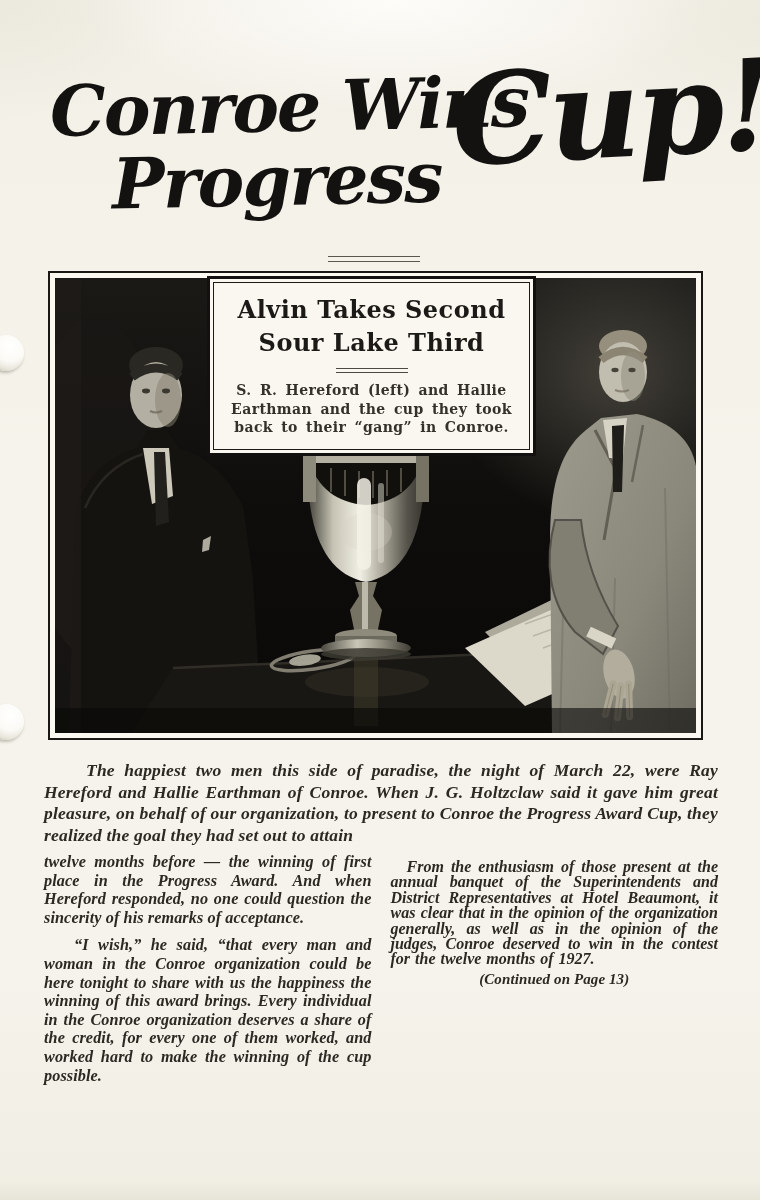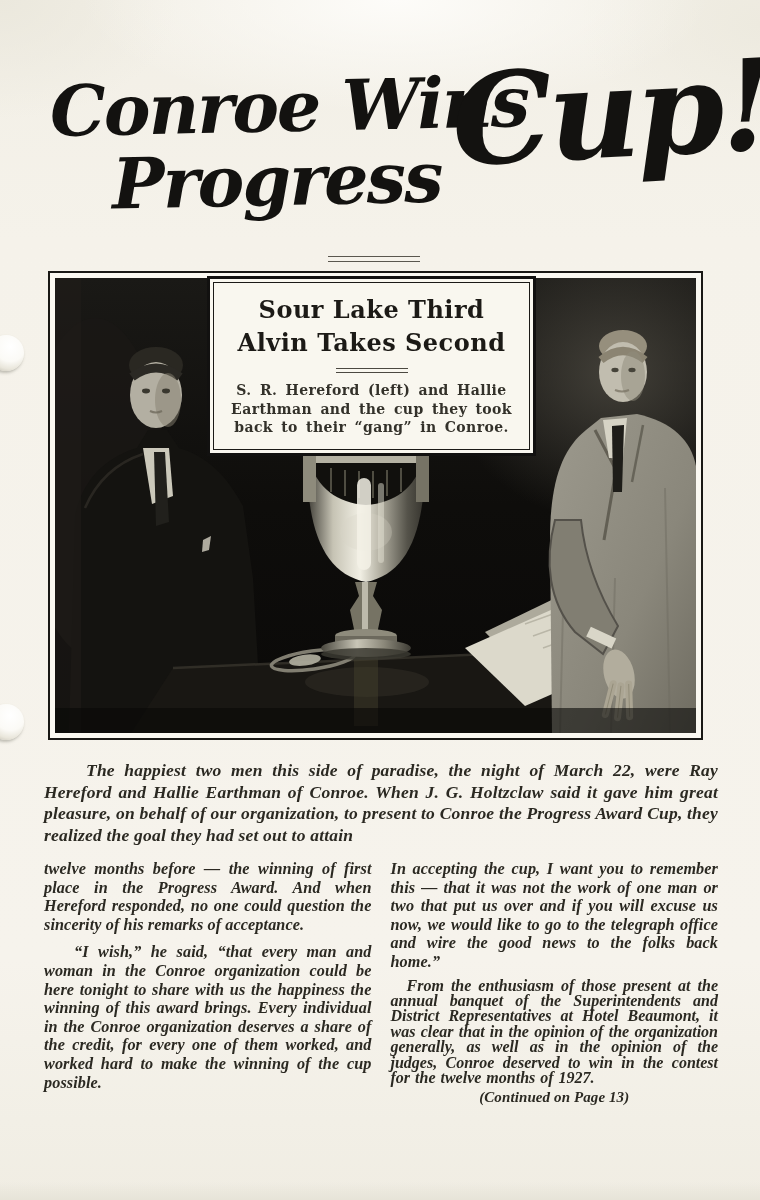--- a/index.html
+++ b/index.html
@@ -46,21 +46,21 @@
   .caption-title{font-family:"DejaVu Serif",serif;font-weight:bold;color:#1c1a16;
     font-size:24px;line-height:33px;text-align:center;letter-spacing:0.5px;}
   .double-rule{width:72px;height:3px;margin:9px auto 8px;border-top:1px solid #4c4941;border-bottom:1px solid #4c4941;}
   .caption-text{font-family:"DejaVu Serif",serif;font-weight:bold;color:#33312a;
     font-size:14px;line-height:18.5px;text-align:center;letter-spacing:0.4px;word-spacing:3px;padding:0 4px;}
 
   
   .article{position:absolute;left:44px;top:760px;width:674px;z-index:2;color:#2b2922;}
   .article p{margin:0;font-style:italic;}
   .intro{font-size:17.5px;line-height:21.5px;font-weight:bold;text-align:justify;text-indent:42px;letter-spacing:0.2px;}
-  .cols{display:flex;gap:19px;margin-top:14px;}
+  .cols{display:flex;gap:19px;margin-top:7px;}
   .col{width:330px;text-align:justify;font-weight:bold;font-size:16.2px;line-height:18.6px;letter-spacing:0.1px;}
   .col p + p{margin-top:9px;}
   .p-indent{text-indent:30px;}
   .small-type{font-size:16px;line-height:15.4px;text-indent:16px;letter-spacing:0px;word-spacing:1px;margin-top:6px !important;}
   .continued{font-size:15px;line-height:18px;text-align:center;margin-top:3px !important;font-weight:bold;}
 </style>
 </head>
 <body>
 
 <div class="sheet">
@@ -195,35 +195,34 @@
         </g>
 
         <rect x="0" y="0" width="26" height="455" fill="#201e1a" opacity="0.55"></rect>
         <rect x="0" y="430" width="641" height="25" fill="#080807" opacity="0.6"></rect>
       </svg>
     </div>
   </div>
 
   <div class="caption-box">
     <div class="caption-inner">
+      <div class="caption-title">Alvin Takes Second</div>
       <div class="caption-title">Sour Lake Third</div>
-      <div class="caption-title">Alvin Takes Second</div>
       <div class="double-rule"></div>
       <div class="caption-text">S. R. Hereford (left) and Hallie Earthman and the cup they took back to their “gang” in Conroe.</div>
     </div>
   </div>
 
   <div class="article">
     <p class="intro">The happiest two men this side of paradise, the night of March 22, were Ray Hereford and Hallie Earthman of Conroe. When J. G. Holtzclaw said it gave him great pleasure, on behalf of our organization, to present to Conroe the Progress Award Cup, they realized the goal they had set out to attain</p>
     <div class="cols">
       <div class="col">
         <p>twelve months before — the winning of first place in the Progress Award. And when Hereford responded, no one could question the sincerity of his remarks of acceptance.</p>
         <p class="p-indent">“I wish,” he said, “that every man and woman in the Conroe organization could be here tonight to share with us the happiness the winning of this award brings. Every individual in the Conroe organization deserves a share of the credit, for every one of them worked, and worked hard to make the winning of the cup possible.</p>
       </div>
       <div class="col">
-        <p>In accepting the cup, I want you to remember this — that it was not the work of one man or two that put us over and if you will excuse us now, we would like to go to the telegraph office and wire the good news to the folks back home.”</p>
         <p class="small-type">From the enthusiasm of those present at the annual banquet of the Superintendents and District Representatives at Hotel Beaumont, it was clear that in the opinion of the organization generally, as well as in the opinion of the judges, Conroe deserved to win in the contest for the twelve months of 1927.</p>
         <p class="continued">(Continued on Page 13)</p>
       </div>
     </div>
   </div>
 
 </div>
 
 </body></html>

